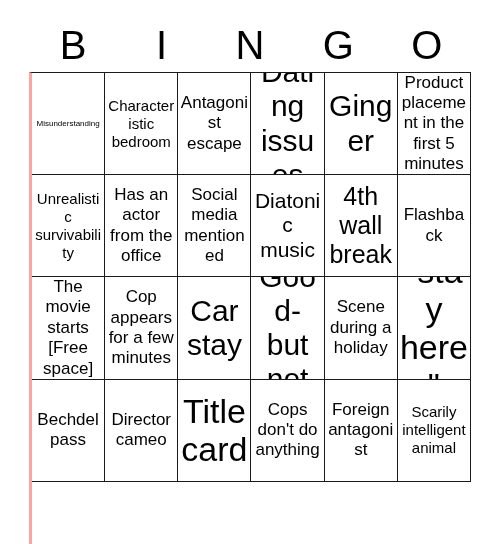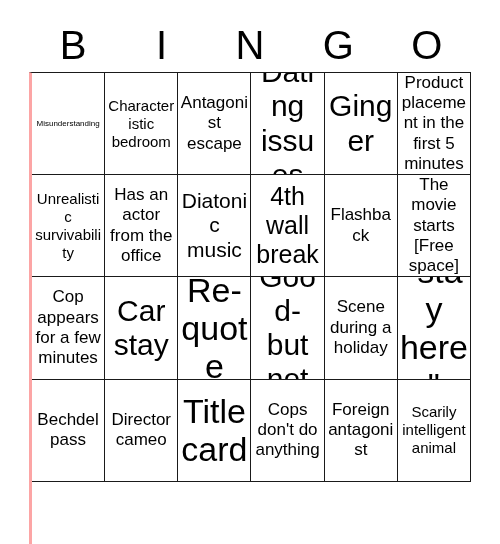--- a/index.html
+++ b/index.html
@@ -122,43 +122,43 @@
 
     <div class="bingo-cell fs-m">
       <span class="cell-text">Product placement in the first 5 minutes</span>
     </div>
     <div class="bingo-cell fs-s">
       <span class="cell-text">Unrealistic survivability</span>
     </div>
     <div class="bingo-cell fs-m">
       <span class="cell-text">Has an actor from the office</span>
     </div>
+    <div class="bingo-cell fs-m">
+      <span class="cell-text">Social media mentioned</span>
+    </div>
     <div class="bingo-cell fs-l">
       <span class="cell-text">Diatonic music</span>
     </div>
 
     <div class="bingo-cell fs-xl">
       <span class="cell-text">4th wall break</span>
     </div>
     <div class="bingo-cell fs-m">
       <span class="cell-text">Flashback</span>
     </div>
     <div class="bingo-cell fs-m">
       <span class="cell-text">The movie starts [Free space]</span>
     </div>
     <div class="bingo-cell fs-m">
       <span class="cell-text">Cop appears for a few minutes</span>
     </div>
     <div class="bingo-cell fs-xxl">
       <span class="cell-text">Car stay</span>
     </div>
 
-    <div class="bingo-cell fs-3xl">
-      <span class="cell-text">Re-quote</span>
-    </div>
     <div class="bingo-cell fs-xxl">
       <span class="cell-text">Good-but not</span>
     </div>
     <div class="bingo-cell fs-m">
       <span class="cell-text">Scene during a holiday</span>
     </div>
     <div class="bingo-cell fs-3xl">
       <span class="cell-text">"stay here"</span>
     </div>
     <div class="bingo-cell fs-m">

